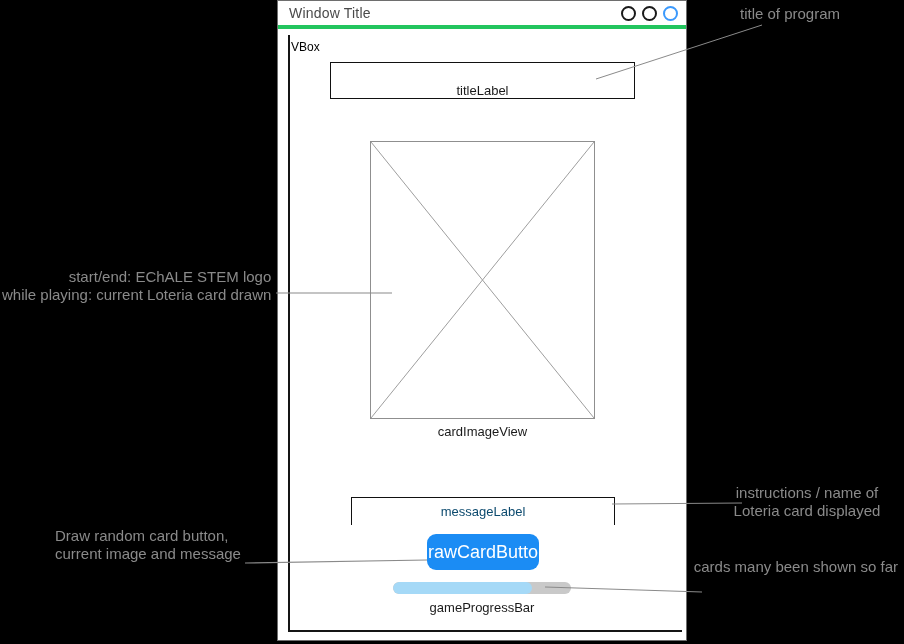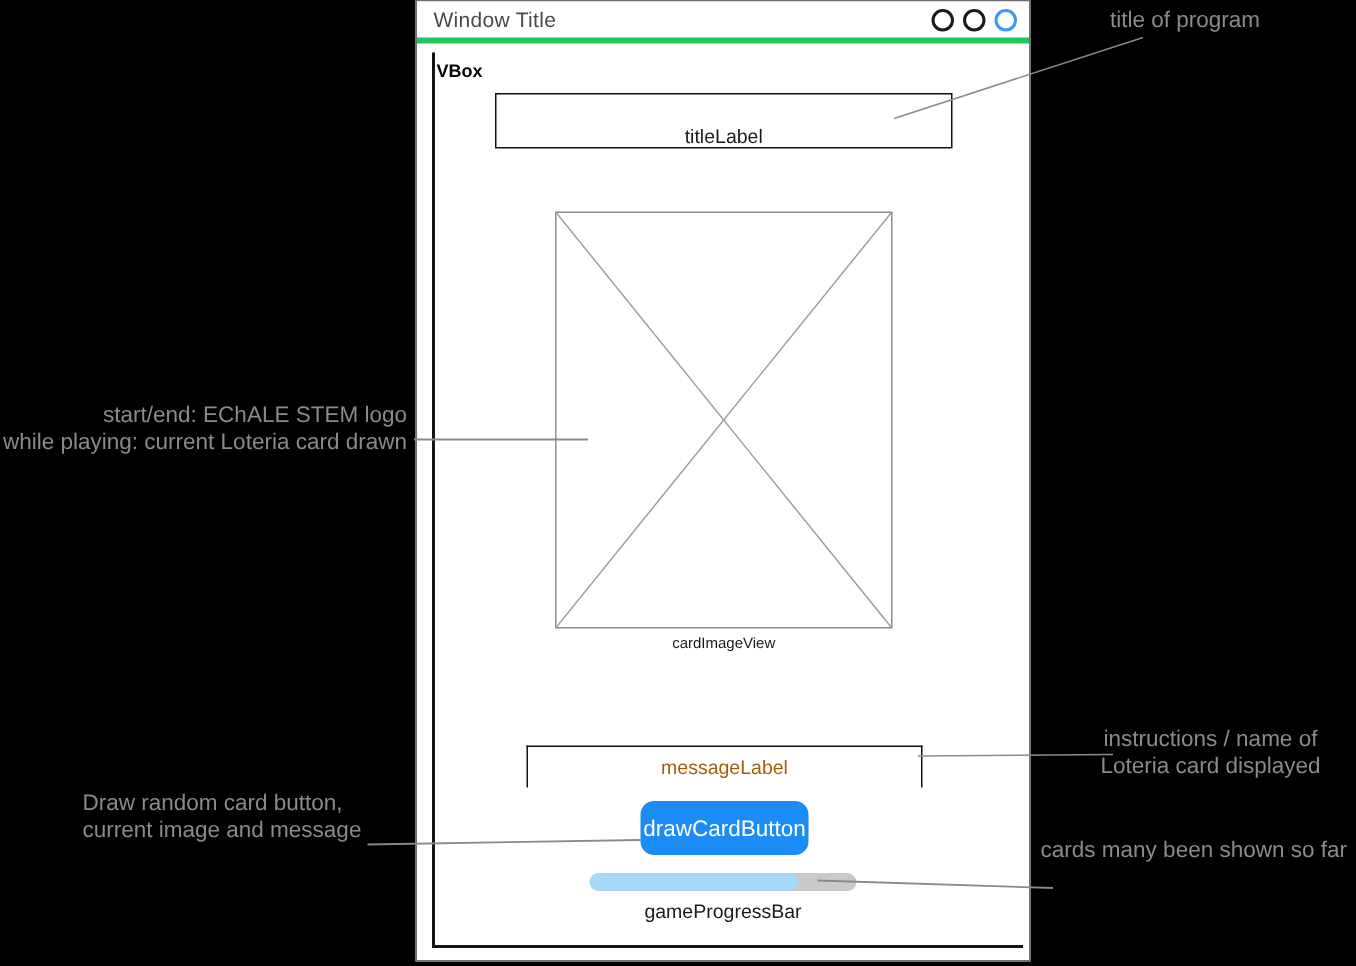--- a/index.html
+++ b/index.html
@@ -14,40 +14,40 @@
             border-bottom:4px solid #22c55e;display:flex;align-items:center;
             padding:0 8px 0 11px;}
   .window-title{font-size:14px;color:#4a4a4a;letter-spacing:.2px;}
   .lights{margin-left:auto;display:flex;gap:6px;align-items:center;}
   .light{width:15px;height:15px;border-radius:50%;background:#fff;border:2px solid #1a1a1a;}
   .light.blue{border-color:var(--traffic-blue,#3b99fc);}
 
   
   .vbox-left{position:absolute;left:10px;top:34px;width:2px;height:596px;background:#151515;}
   .vbox-bottom{position:absolute;left:10px;top:629px;width:394px;height:2px;background:#151515;}
-  .vbox-label{position:absolute;left:13px;top:39px;font-size:12px;font-weight:bold;color:#000;}
+  .vbox-label{position:absolute;left:13px;top:39px;font-size:12px;font-weight:normal;color:#000;}
 
   .title-label-box{position:absolute;left:52px;top:61px;width:305px;height:37px;
                    border:1.5px solid #111;display:flex;align-items:flex-end;justify-content:center;
                    font-size:13px;color:#1a1a1a;}
 
   .image-view{position:absolute;left:92px;top:140px;width:225px;height:278px;
               border:1px solid #8f8f8f;background:#fff;}
   .image-view svg{display:block;width:100%;height:100%;}
   .image-view-label{position:absolute;left:92px;top:423px;width:225px;text-align:center;
-                    font-size:10px;color:#1a1a1a;}
+                    font-size:13px;color:#1a1a1a;}
 
   .message-label-box{position:absolute;left:73px;top:496px;width:264px;height:28px;
                      border:1.5px solid #111;border-bottom:none;
                      display:flex;align-items:center;justify-content:center;
-                     font-size:13px;color:#a16207;}
+                     font-size:13px;color:#0c4a6e;}
 
   .draw-button{position:absolute;left:149px;top:533px;width:112px;height:36px;
                background:var(--button-blue,#1b8cf4);border:none;border-radius:9px;
-               color:#fff;font-size:15px;display:flex;align-items:center;justify-content:center;
+               color:#fff;font-size:18px;display:flex;align-items:center;justify-content:center;
                font-family:inherit;cursor:pointer;}
 
   .progress{position:absolute;left:115px;top:581px;width:178px;height:12px;
             border-radius:6px;background:var(--progress-track,#c9c9c9);overflow:hidden;}
   .progress-fill{height:100%;border-radius:6px;background:var(--progress-fill,#a5d9f7);}
   .progress-label{position:absolute;left:104px;top:599px;width:200px;text-align:center;
                   font-size:13px;color:#1a1a1a;}
 
   
   .ann{position:absolute;color:var(--annotation-gray,#8a8a8a);font-size:15px;line-height:18px;}

